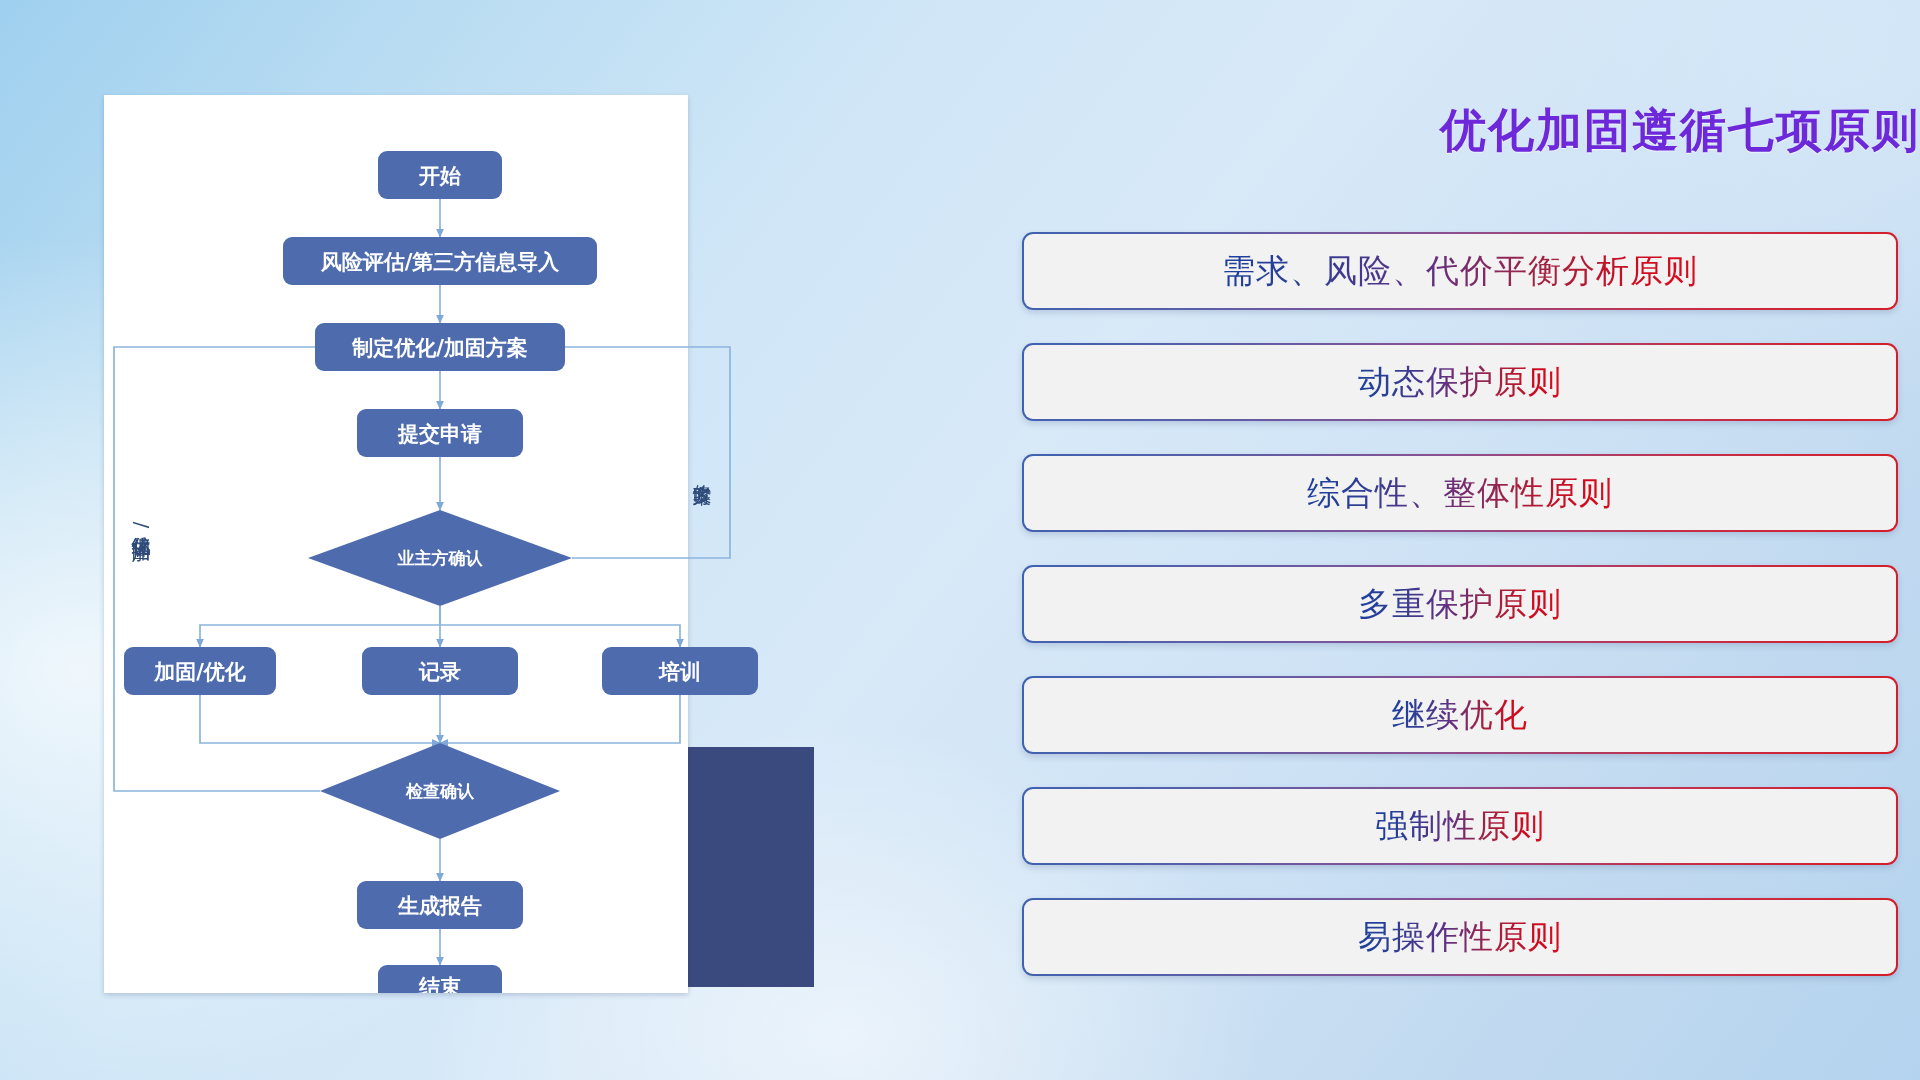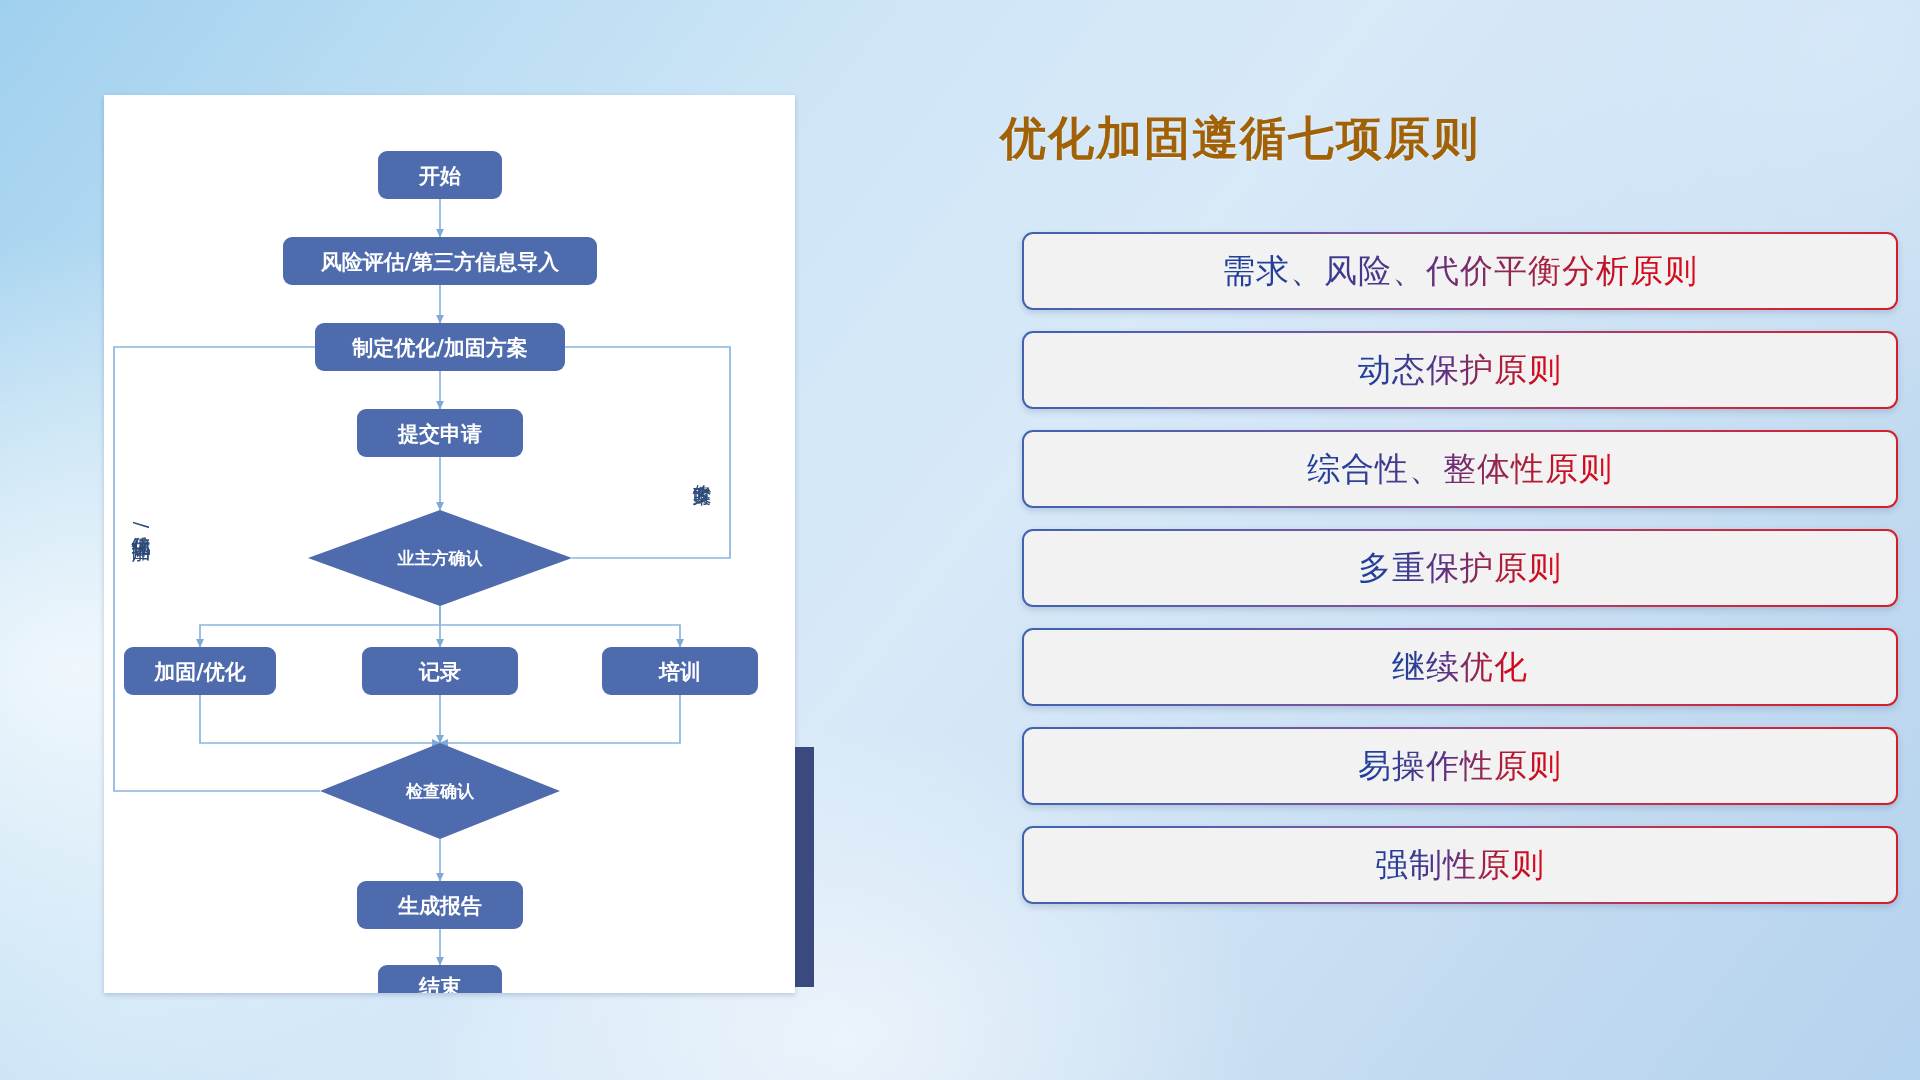--- a/index.html
+++ b/index.html
@@ -16,54 +16,54 @@
 
   
   #left-stage { position:absolute; left:0; top:0; width:860px; height:1080px; }
 
   #navy-accent {
     position:absolute; left:636px; top:747px; width:178px; height:240px;
     background:#3b4a7e; z-index:1;
   }
 
   #flow-panel {
-    position:absolute; left:104px; top:95px; width:691px; height:898px;
+    position:absolute; left:104px; top:95px; width:584px; height:898px;
     background:#ffffff; z-index:2;
     box-shadow:0 2px 5px rgba(40,60,110,0.22);
   }
 
   
   #flow-svg { position:absolute; left:0; top:0; width:680px; height:898px; }
 
   .fnode-text {
     font-family:"DejaVu Sans","Liberation Sans",sans-serif;
     font-weight:bold; fill:#ffffff; text-anchor:middle; dominant-baseline:central;
   }
   .flabel-text {
     font-family:"DejaVu Sans","Liberation Sans",sans-serif;
     font-weight:normal; fill:#2e4b7a; text-anchor:middle; dominant-baseline:central;
   }
 
   
   #right-stage { position:absolute; left:1000px; top:0; width:920px; height:1080px; }
 
   #right-title {
-    position:absolute; left:0; top:108px; width:920px;
-    text-align:left;
+    position:absolute; left:0; top:100px; width:920px;
+    text-align:right;
     font-size:46px; font-weight:bold; letter-spacing:2px;
-    color:#a16207;
+    color:#6d28d9;
     text-shadow:0 1px 1px rgba(255,255,255,0.65);
   }
 
   #cards { position:absolute; left:22px; top:232px; width:876px; }
 
   .card-wrap {
     position:relative;
     height:78px;
-    margin-bottom:21px;
+    margin-bottom:33px;
     border-radius:11px;
     padding:2px;
     background:linear-gradient(105deg,#3f62b0 0%,#5a5fa8 22%,#8c4f90 48%,#c3304b 74%,#d51d28 100%);
     box-shadow:0 3px 6px rgba(60,80,130,0.20);
   }
   .card-inner {
     width:100%; height:100%;
     border-radius:9px;
     background:#f2f2f2;
     display:flex; align-items:center; justify-content:center;
@@ -210,24 +210,24 @@
     </div>
 
     <div class="card-wrap">
       <div class="card-inner">
         <span class="card-label">继续优化</span>
       </div>
     </div>
 
     <div class="card-wrap">
       <div class="card-inner">
+        <span class="card-label">强制性原则</span>
+      </div>
+    </div>
+
+    <div class="card-wrap">
+      <div class="card-inner">
         <span class="card-label">易操作性原则</span>
-      </div>
-    </div>
-
-    <div class="card-wrap">
-      <div class="card-inner">
-        <span class="card-label">强制性原则</span>
       </div>
     </div>
 
   </div>
 </div>
 
 </body></html>

